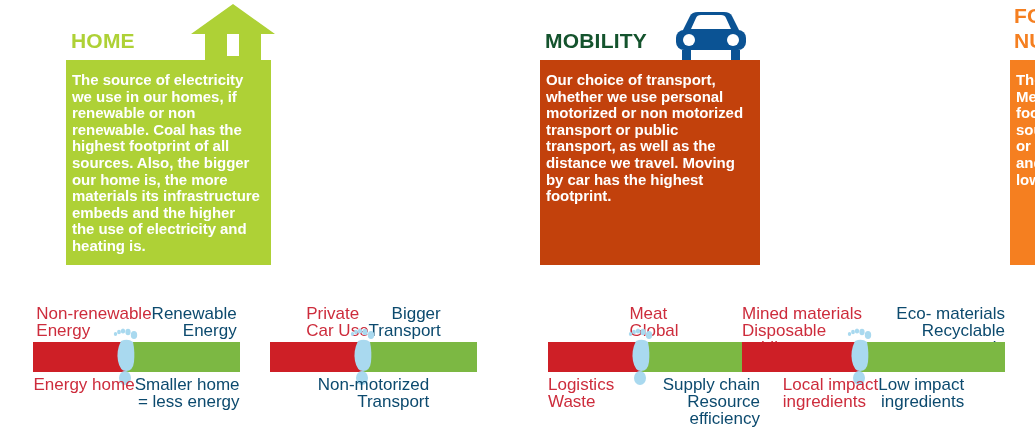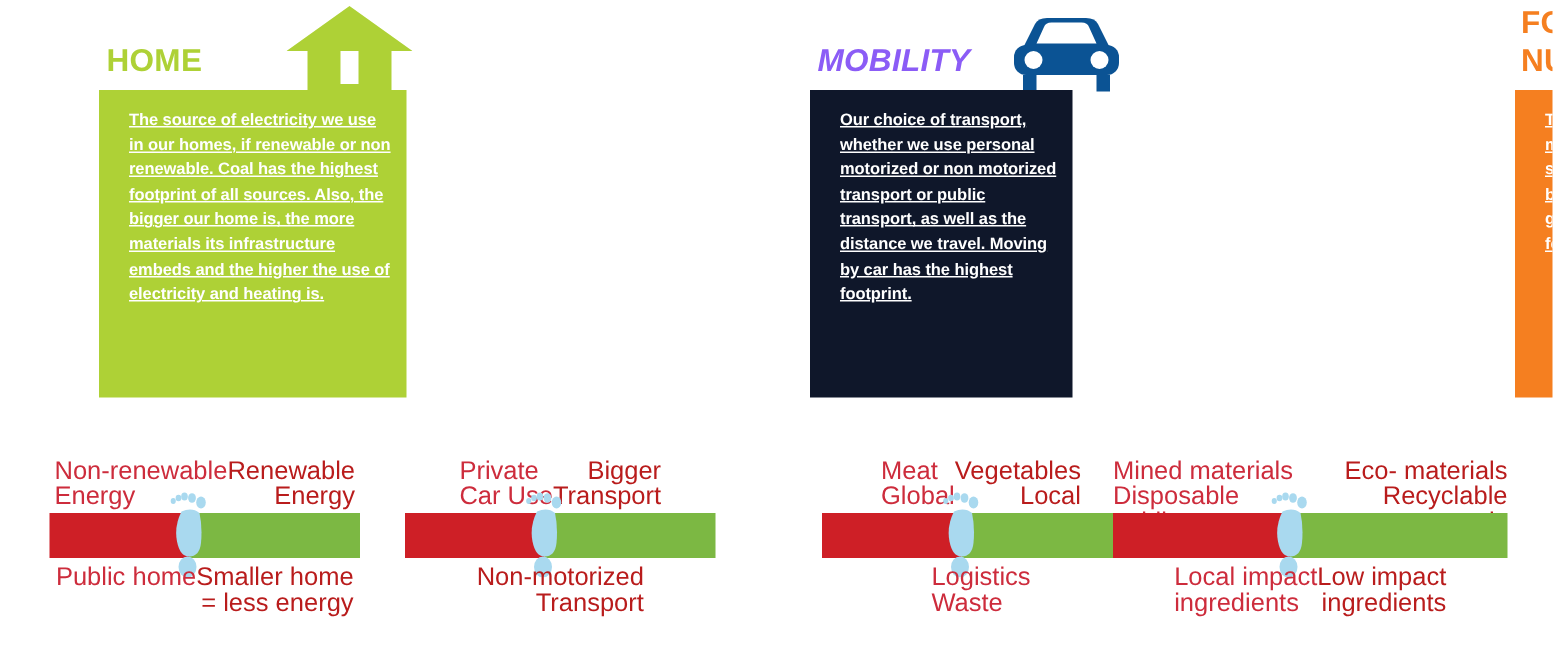--- a/index.html
+++ b/index.html
@@ -38,43 +38,42 @@
   }
   .panel-icon {
     position: absolute;
   }
   .panel-box {
     position: absolute;
     box-sizing: border-box;
   }
   .panel-text {
     position: absolute;
-    left: 20px;
+    left: 6px;
     top: 12px;
     right: 10px;
     color: #ffffff;
-    font-size: 11px;
+    font-size: 15px;
     line-height: 16.6px;
     font-weight: bold;
     letter-spacing: -0.05px;
-    text-decoration: underline;
   }
 
   
   #panel-home      { left: 33px;  width: 205px; }
   #panel-mobility  { left: 270px; width: 207px; }
   #panel-food      { left: 505px; width: 213px; }
   #panel-household { left: 742px; width: 263px; }
 
   #panel-home .panel-box      { left: 33px;  top: 60px; width: 205px; height: 205px; background: #aed136; }
-  #panel-mobility .panel-box  { left: 270px; top: 60px; width: 175px; height: 205px; background: #0f172a; }
+  #panel-mobility .panel-box  { left: 270px; top: 60px; width: 220px; height: 205px; background: #c2410c; }
   #panel-food .panel-box      { left: 505px; top: 60px; width: 213px; height: 205px; background: #f57f20; }
 
   #title-home      { left: 38px;  top: 28px; color: #aed136; }
-  #title-mobility  { left: 275px; top: 28px; color: #8b5cf6; font-style: italic; }
+  #title-mobility  { left: 275px; top: 28px; color: #14532d; }
   #title-food      { left: 509px; top: 3px;  color: #f57f20; }
 
   #icon-home      { left: 158px; top: 4px;  width: 84px; height: 58px; }
   #icon-mobility  { left: 402px; top: 12px; width: 78px; height: 50px; }
 
   
   .scale {
     position: absolute;
   }
   #scale-home      { left: 33px;  top: 305px; width: 207px; }
@@ -88,21 +87,21 @@
     display: flex;
     justify-content: center;
     align-items: flex-start;
     font-size: 17px;
     line-height: 17px;
     white-space: pre-line;
   }
   .scale-labels-top { height: 37px; }
   .scale-labels-bottom { height: 38px; padding-top: 4px; }
   .label-bad  { color: #cd2c3c; text-align: left; }
-  .label-good { color: #b91c1c; text-align: right; }
+  .label-good { color: #0c4a6e; text-align: right; }
 
   .scale-bar {
     position: relative;
     height: 30px;
     display: flex;
     width: 100%;
   }
   .bar-red   { background: #ce1f26; height: 100%; }
   .bar-green { background: #7cb843; height: 100%; }
 
@@ -183,21 +182,21 @@
             <ellipse cx="21" cy="8" rx="3.2" ry="4"></ellipse>
             <ellipse cx="15" cy="5" rx="2.6" ry="3.2"></ellipse>
             <ellipse cx="10" cy="4" rx="2.2" ry="2.6"></ellipse>
             <ellipse cx="6" cy="5" rx="1.9" ry="2.2"></ellipse>
             <ellipse cx="2.5" cy="7" rx="1.7" ry="2"></ellipse>
           </g>
         </svg>
       </div>
     </div>
     <div class="scale-labels-bottom">
-      <div class="label-bad">Public home</div>
+      <div class="label-bad">Energy home</div>
       <div class="label-good">Smaller home
 = less energy</div>
     </div>
   </div>
 
   <div class="scale" id="scale-mobility">
     <div class="scale-labels-top">
       <div class="label-bad">Private
 Car Use</div>
       <div class="label-good">Bigger
@@ -223,22 +222,20 @@
     <div class="scale-labels-bottom">
       <div class="label-good">Non-motorized
 Transport</div>
     </div>
   </div>
 
   <div class="scale" id="scale-food">
     <div class="scale-labels-top">
       <div class="label-bad">Meat
 Global</div>
-      <div class="label-good">Vegetables
-Local</div>
     </div>
     <div class="scale-bar">
       <div class="bar-red" style="width:44%"></div>
       <div class="bar-green" style="width:56%"></div>
       <div class="foot-marker" style="left:calc(44% - 13px)">
         <svg viewBox="0 0 30 58" width="30" height="58" aria-hidden="true">
           <g fill="#a9d9ef">
             <path d="M8 14 Q3 24 5 34 Q7 44 13 44 Q20 44 21 35 Q22 24 20 15 Q15 11 8 14 Z"></path>
             <ellipse cx="12" cy="51" rx="6" ry="7"></ellipse>
             <ellipse cx="21" cy="8" rx="3.2" ry="4"></ellipse>
@@ -246,20 +243,22 @@
             <ellipse cx="10" cy="4" rx="2.2" ry="2.6"></ellipse>
             <ellipse cx="6" cy="5" rx="1.9" ry="2.2"></ellipse>
             <ellipse cx="2.5" cy="7" rx="1.7" ry="2"></ellipse>
           </g>
         </svg>
       </div>
     </div>
     <div class="scale-labels-bottom">
       <div class="label-bad">Logistics
 Waste</div>
+      <div class="label-good">Supply chain
+Resource efficiency</div>
     </div>
   </div>
 
   <div class="scale" id="scale-household">
     <div class="scale-labels-top">
       <div class="label-bad">Mined materials
 Disposable public</div>
       <div class="label-good">Eco- materials
 Recyclable goods</div>
     </div>

